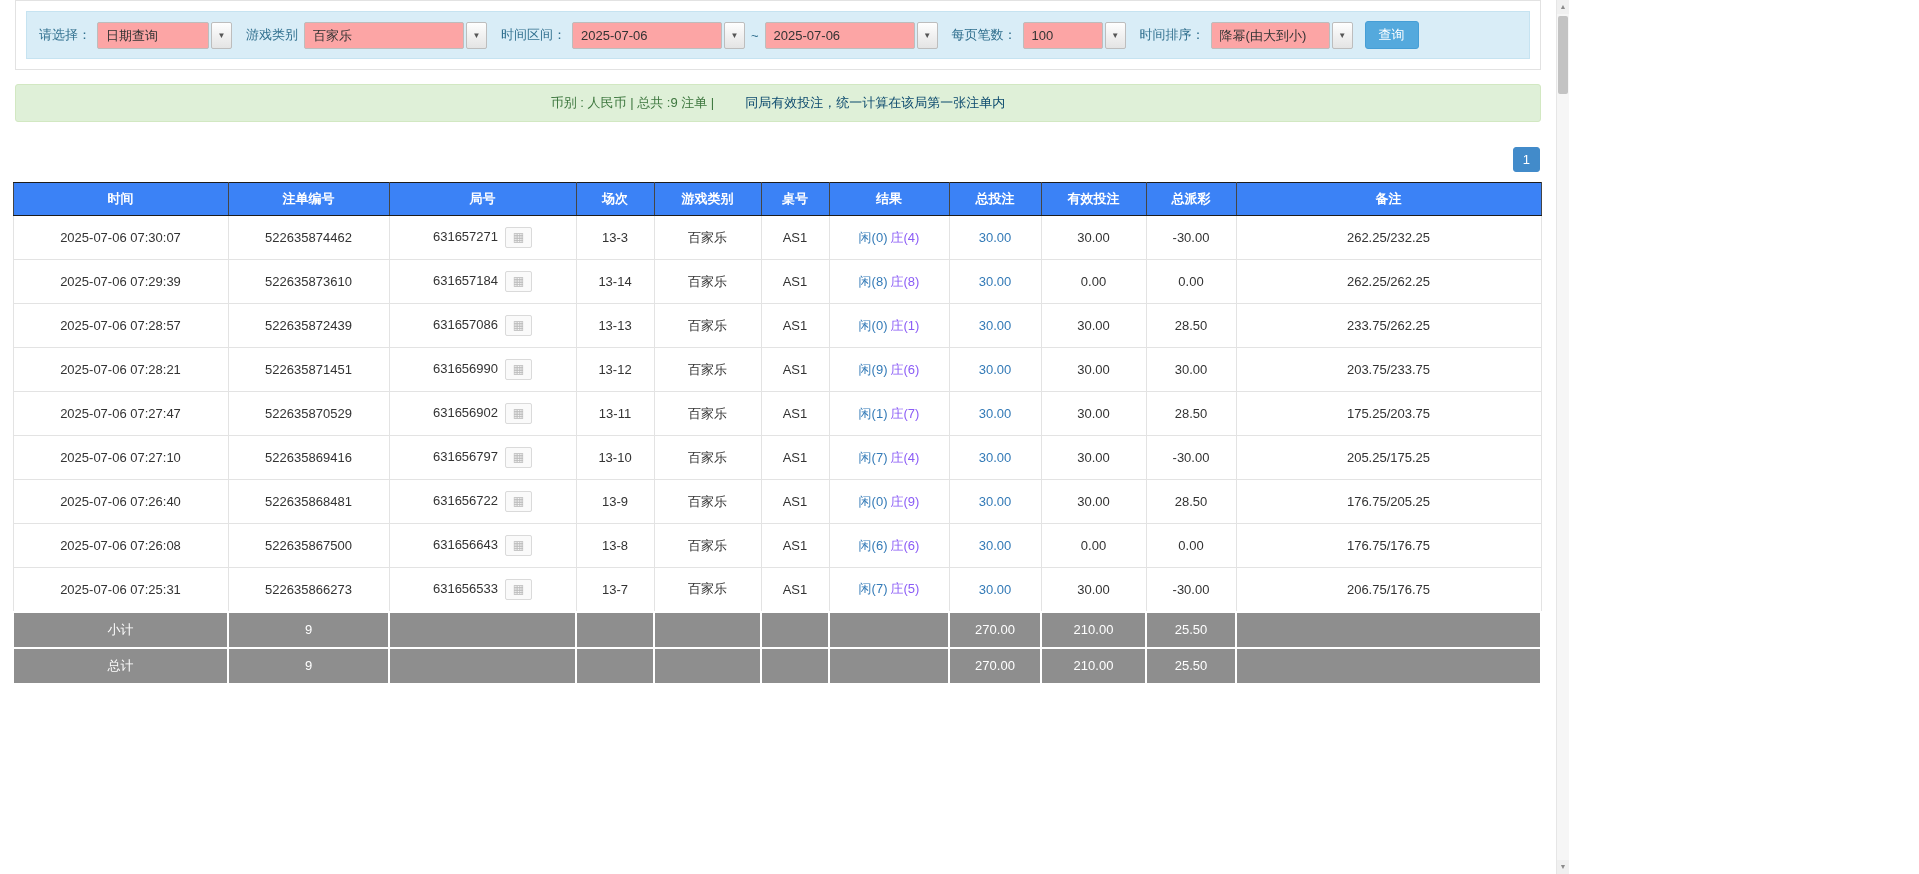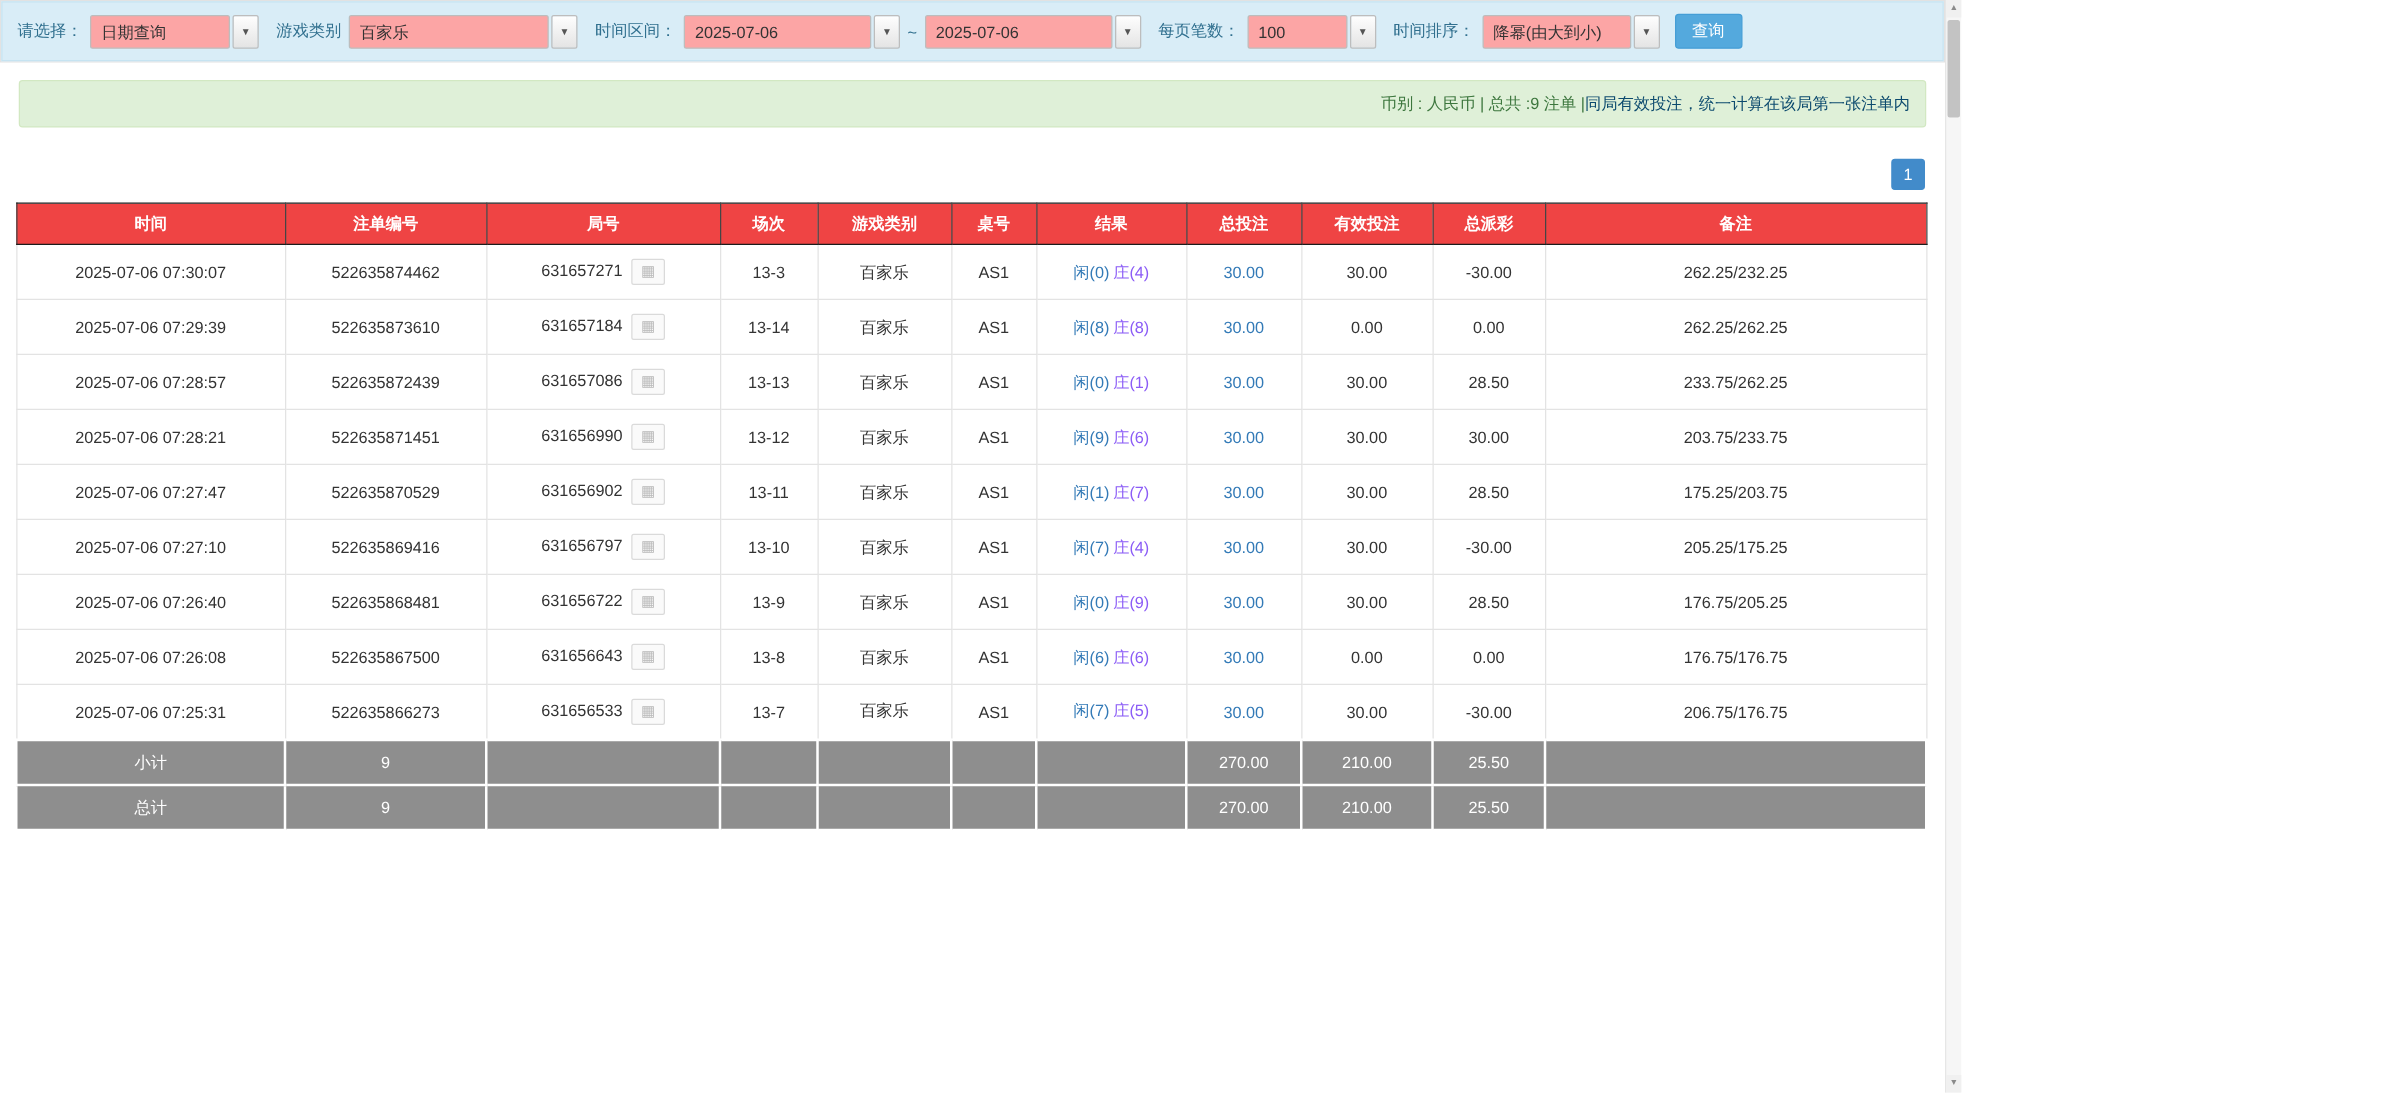--- a/index.html
+++ b/index.html
@@ -12,23 +12,23 @@
   }
   .viewport { position: relative; width: 1556px; }
 
   .page-title {
     font-size: 18px; font-weight: 400; color: #444;
     margin: 12px 0 10px 16px;
   }
 
   
   .filter-panel {
-    margin: 0 0;
+    margin: 0 15px;
     border: 1px solid #e2e2e2;
-    padding: 0;
+    padding: 10px;
     background: #fff;
   }
   .filter-bar {
     background: #d9edf7;
     border: 1px solid #c6e3f1;
     padding: 9px 10px;
     display: flex; align-items: center;
     font-size: 13px;
     white-space: nowrap;
   }
@@ -60,22 +60,23 @@
     background: #54a9dd; border: 1px solid #459ed6; color: #fff;
     height: 28px; padding: 0 13px; border-radius: 3px;
     font-size: 13px; font-family: inherit; cursor: pointer;
   }
 
   
   .summary-bar {
     margin: 14px 15px 0;
     background: #dff0d8; border: 1px solid #d2e8c2; border-radius: 3px;
     padding: 9px 12px;
-    display: flex; justify-content: flex-end; align-items: center;
+    display: flex; justify-content: center; align-items: center;
     font-size: 13px;
+    gap: 31px;
   }
   .summary-left { color: #3c763d; }
   .summary-right { color: #0c4a6e; }
 
   
   .pagination { margin: 25px 16px 10px; text-align: right; }
   .page-btn {
     display: inline-block; min-width: 14px;
     padding: 4px 9px;
     background: #428bca; border: 1px solid #428bca; border-radius: 3px;
@@ -84,21 +85,21 @@
 
   
   .bet-table {
     margin-left: 12px;
     width: 1528px;
     border-collapse: collapse;
     table-layout: fixed;
     font-size: 13px;
   }
   .bet-table thead th {
-    background: #ef4444; color: #fff;
+    background: #3b82f6; color: #fff;
     font-weight: 700;
     padding: 7px 4px;
     border: 1px solid #454545;
     border-top-color: #1c1c1c; border-bottom-color: #1c1c1c;
     text-align: center;
   }
   .bet-table tbody td {
     border: 1px solid #e3e3e3;
     height: 44px;
     padding: 0 4px;

